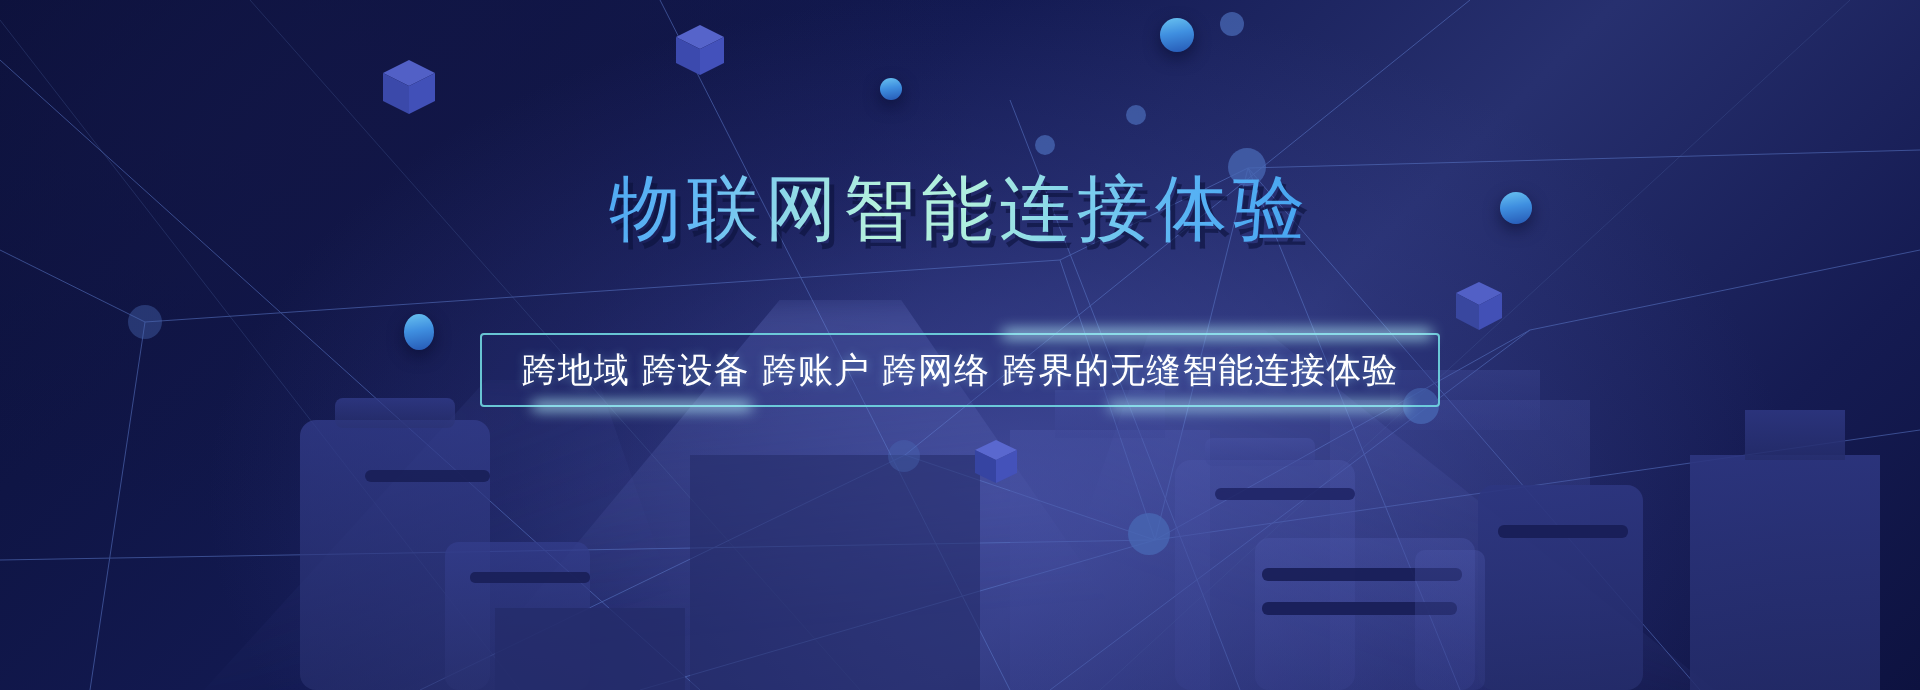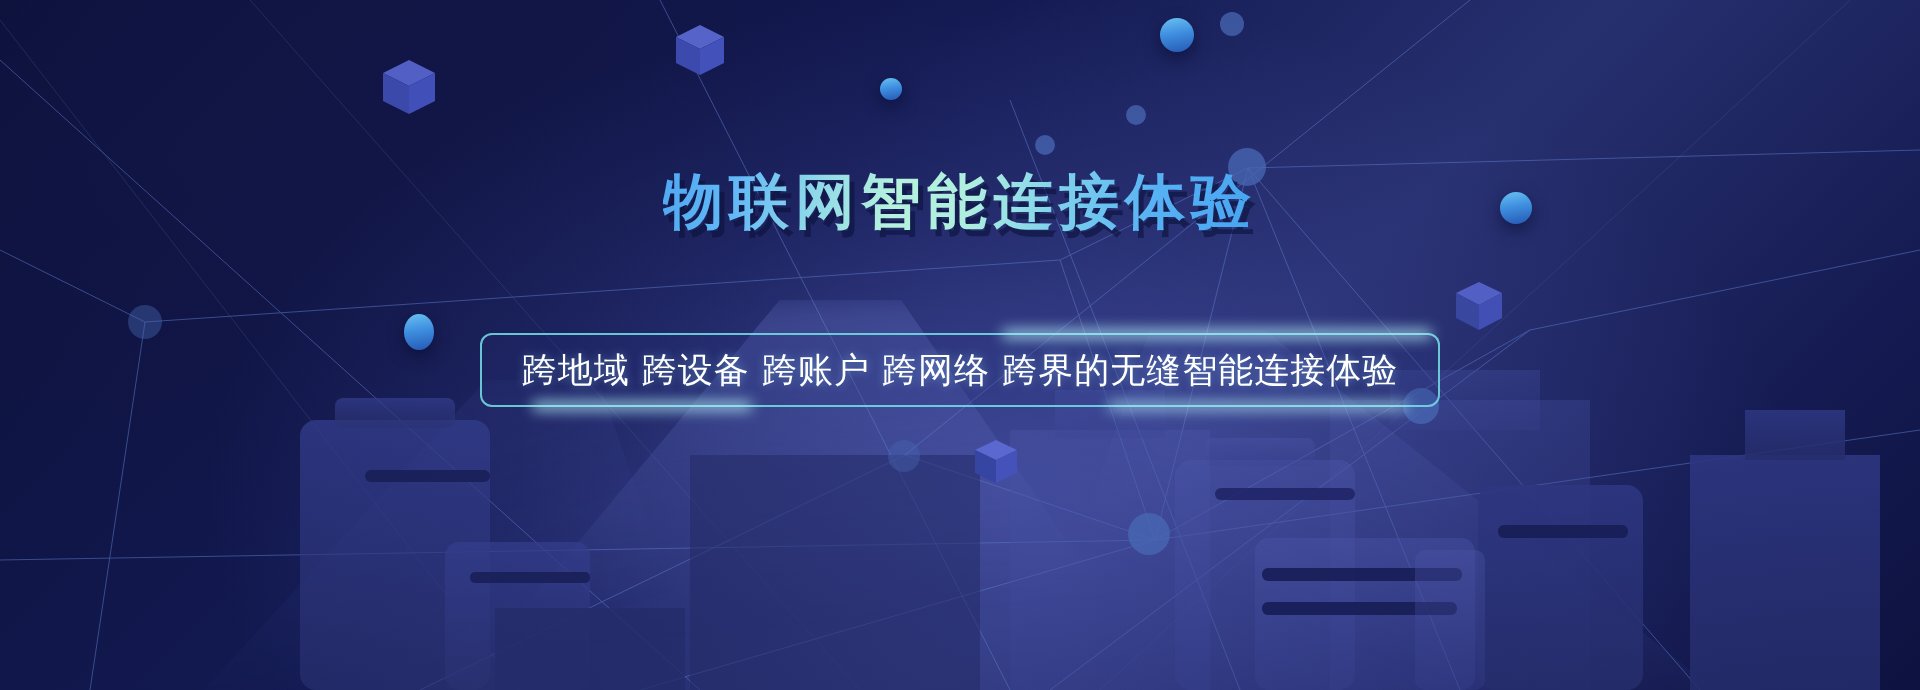--- a/index.html
+++ b/index.html
@@ -58,22 +58,22 @@
   }
 
   
   .title-wrap{
     position:absolute;left:0;top:168px;width:100%;
     text-align:center;pointer-events:none;
   }
   .title{
     display:inline-block;
     font-family:"DejaVu Sans","Liberation Sans",sans-serif;
-    font-size:60px;
-    font-weight:bold;
+    font-size:72px;
+    font-weight:normal;
     letter-spacing:6px;
     line-height:1.12;
     background:linear-gradient(100deg,
         #4fa9f2 0%,
         #63b9f6 13%,
         #8fd9e8 26%,
         #b6f2dd 39%,
         #aeeedf 52%,
         #7fd2ec 66%,
         #57b2f4 82%,
@@ -88,21 +88,21 @@
   
   .sub-wrap{
     position:absolute;left:0;top:333px;width:100%;
     display:flex;justify-content:center;
   }
   .sub-box{
     position:relative;
     box-sizing:border-box;
     width:960px;height:74px;
     border:2px solid rgba(118,226,232,0.85);
-    border-radius:12px;
+    border-radius:4px;
     display:flex;align-items:center;justify-content:center;
     background:rgba(40,52,120,0.18);
   }
   .sub-text{
     font-family:"DejaVu Sans","Liberation Sans",sans-serif;
     font-size:35px;
     color:#ffffff;
     letter-spacing:1px;
     white-space:nowrap;
     text-shadow:0 0 10px rgba(150,220,255,0.45);

